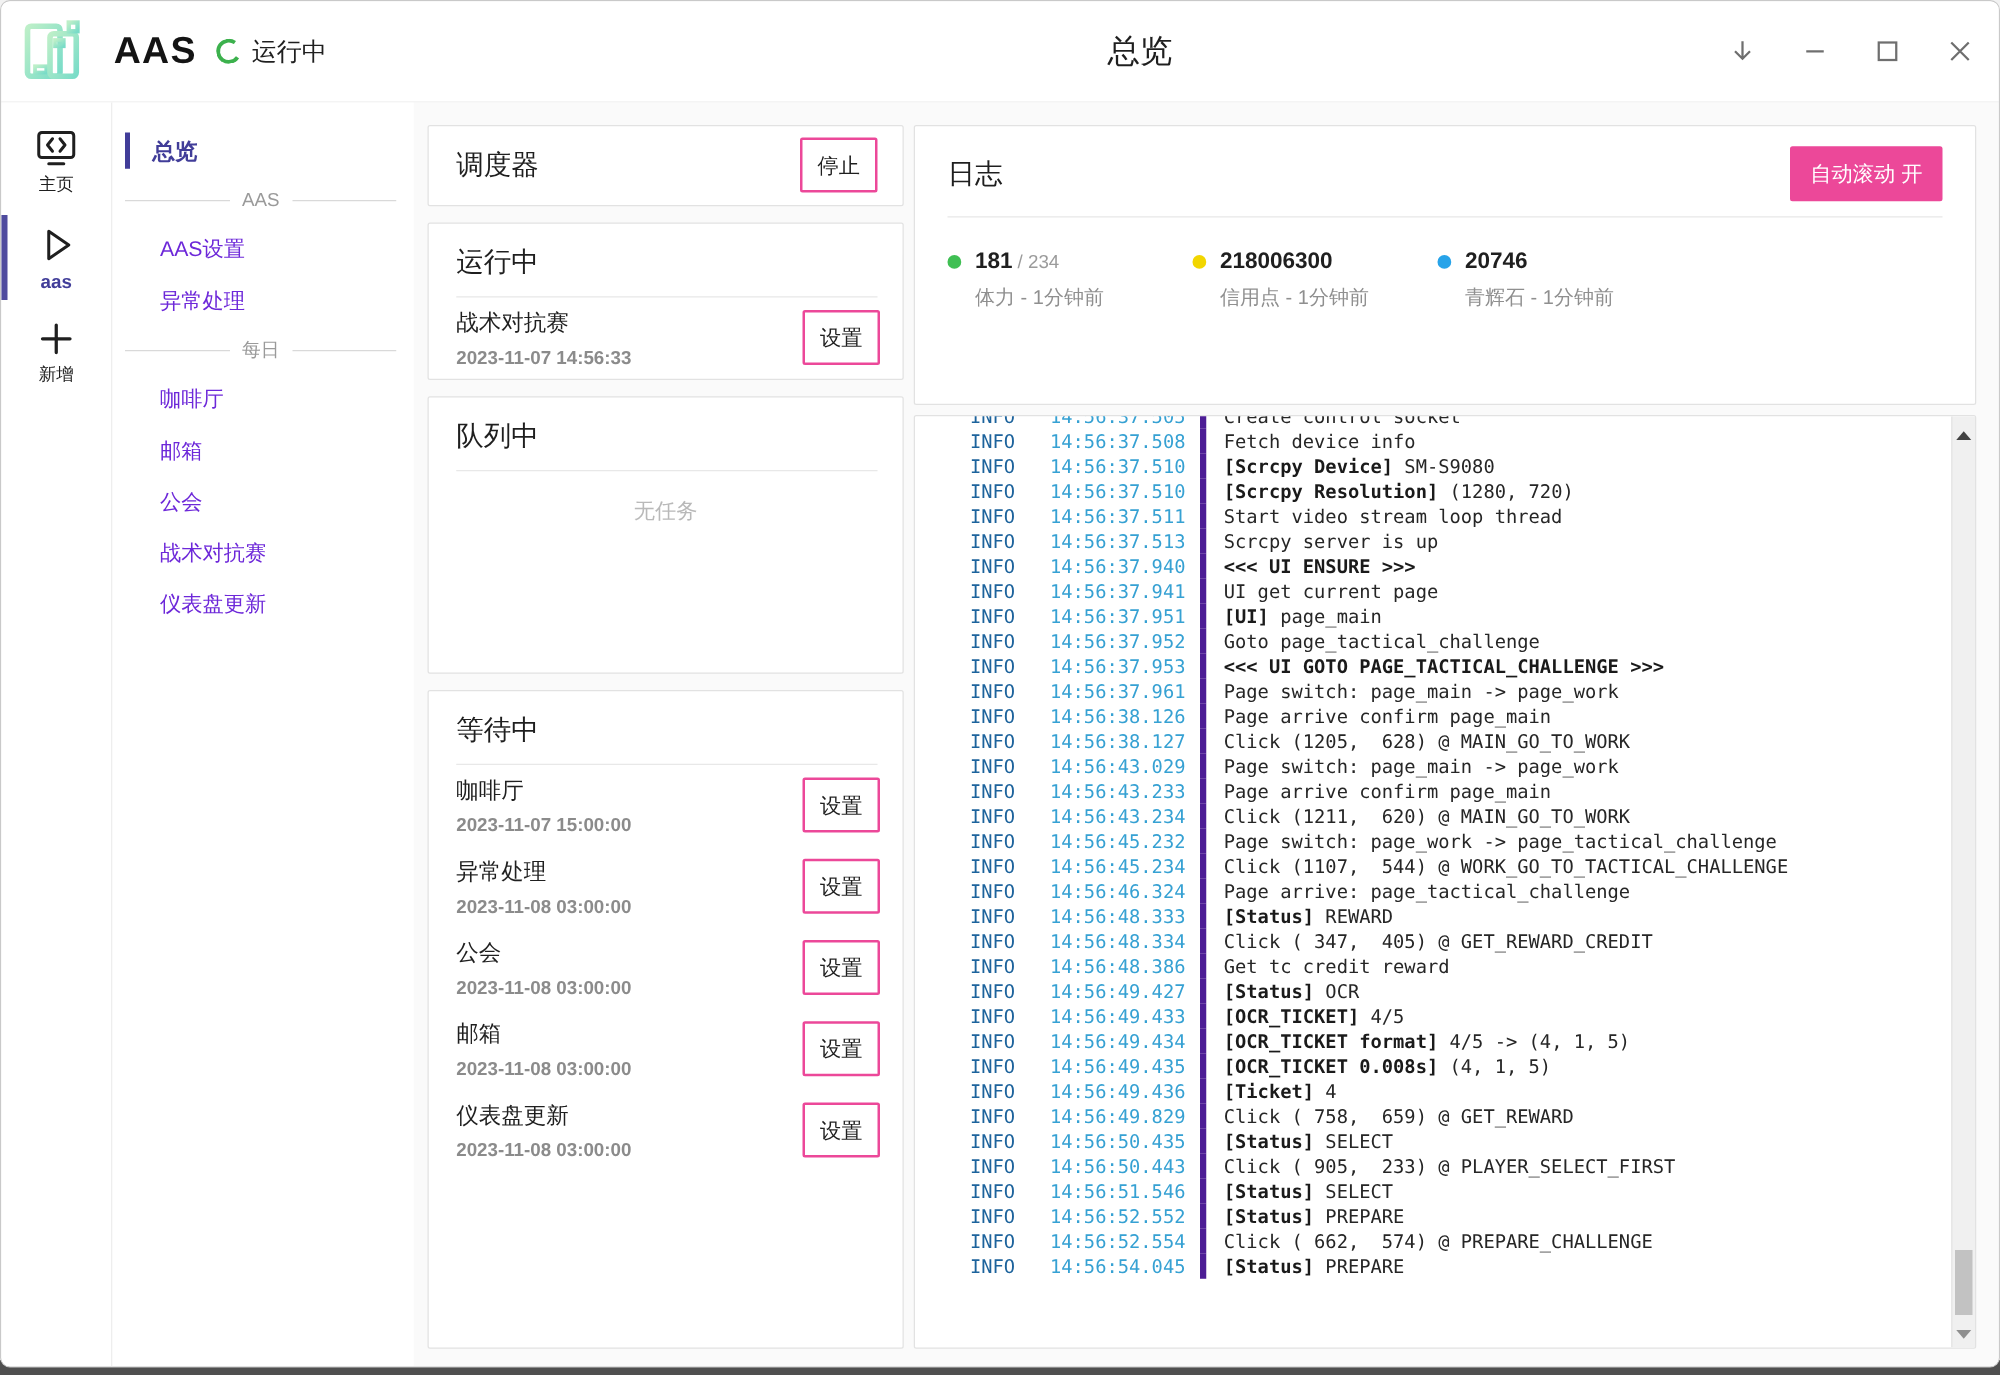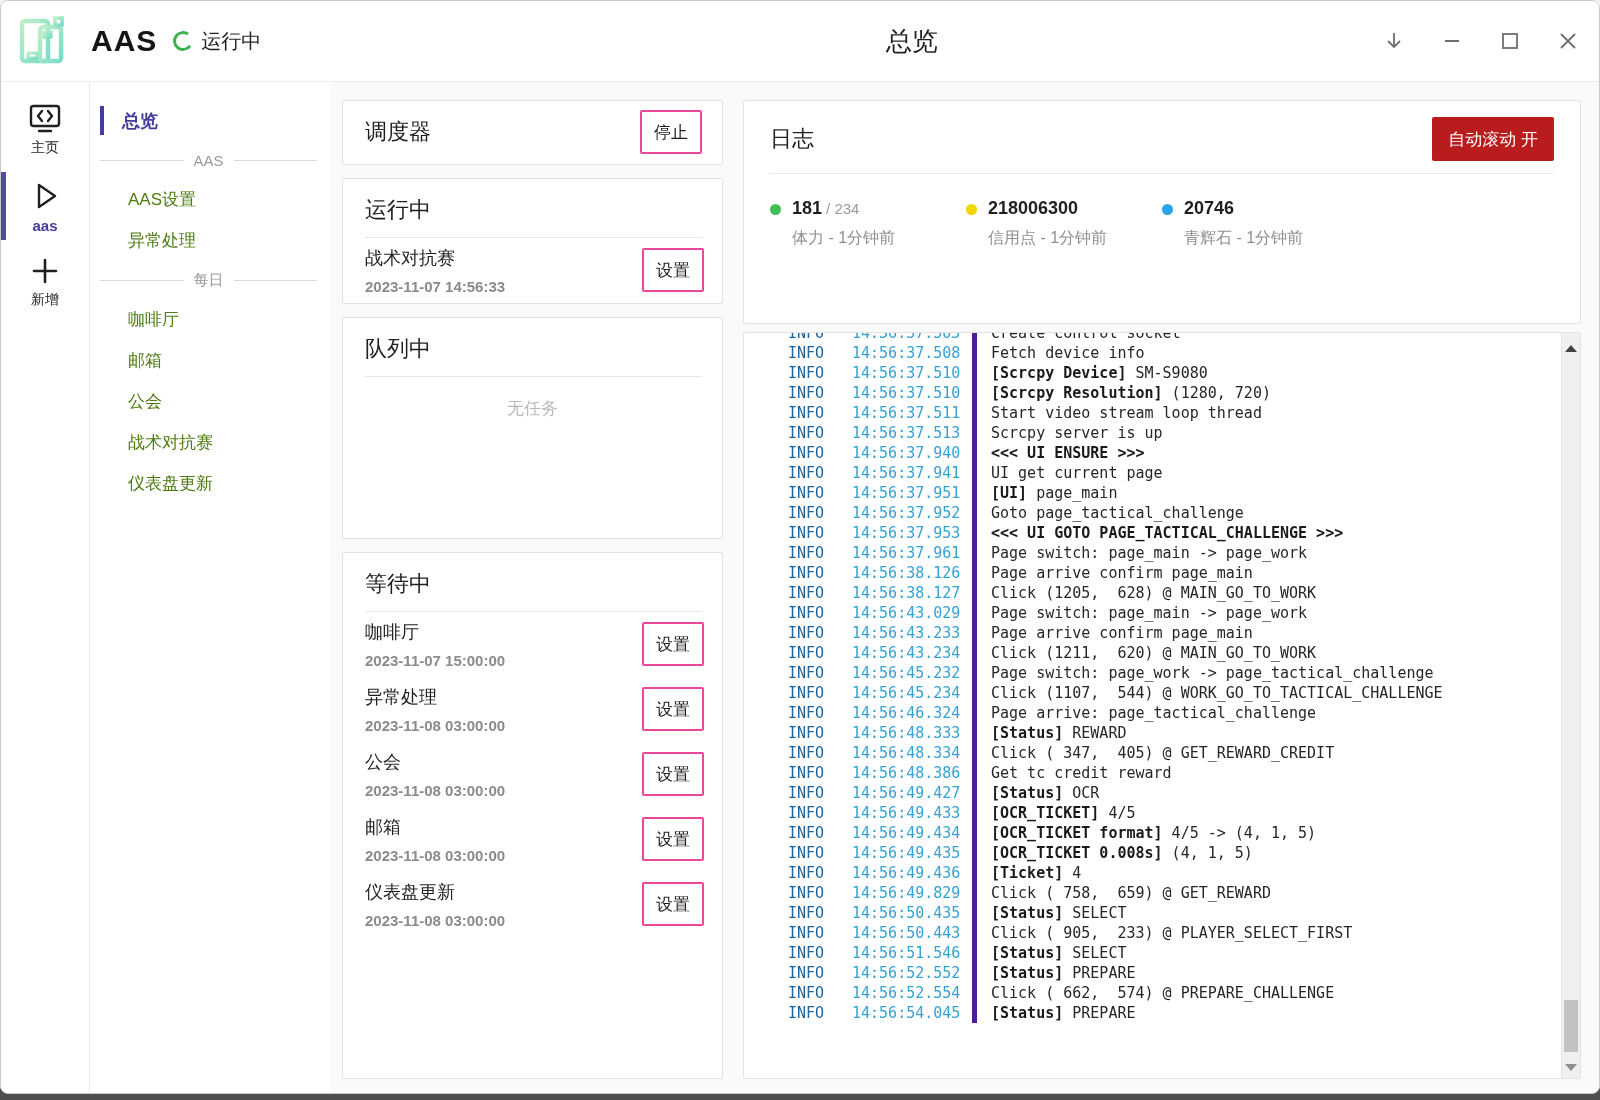--- a/index.html
+++ b/index.html
@@ -20,37 +20,37 @@
 
   
   .content { display:flex; height:1014px; border-top:1px solid #ececec; }
   .iconbar { width:89px; border-right:1px solid #e9e9e9; background:#fff; padding-top:10px; }
   .ib-item { position:relative; height:76px; display:flex; flex-direction:column; align-items:center; justify-content:center; cursor:pointer; }
   .ib-item .ib-label { font-size:14px; color:#1f1f1f; margin-top:4px; }
   .ib-item.active::before { content:""; position:absolute; left:0; top:4px; bottom:4px; width:5px; background:#4f4b9e; }
   .ib-item.active .ib-label { color:#413d99; font-weight:700; font-size:15px; }
 
   .sidebar { width:241px; background:#fff; padding-top:18px; }
-  .sb-item { height:41px; display:flex; align-items:center; padding-left:38px; font-size:17px; color:#4d7c0f; cursor:pointer; position:relative; }
+  .sb-item { height:41px; display:flex; align-items:center; padding-left:38px; font-size:17px; color:#6d28d9; cursor:pointer; position:relative; }
   .sb-item.active { color:#413d99; font-weight:700; font-size:18px; padding-left:32px; }
   .sb-item.active::before { content:""; position:absolute; left:10px; top:6px; bottom:6px; width:4px; background:#413d99; }
   .sb-divider { height:38px; display:flex; align-items:center; margin:0 14px 0 10px; gap:10px; }
   .sb-divider i { flex:1; height:1px; background:#d9d9d9; }
   .sb-divider span { font-size:15px; color:#9a9a9a; }
 
-  .main { flex:1; background:#fafafa; padding:18px 18px 16px 11px; display:flex; gap:20px; }
+  .main { flex:1; background:#fafafa; padding:18px 18px 16px 11px; display:flex; gap:8px; }
   .col-left { width:381px; display:flex; flex-direction:column; gap:13px; }
   .col-right { flex:1; display:flex; flex-direction:column; gap:8px; }
 
   .card { background:#fff; border:1px solid #e2e2e2; border-radius:2px; }
   .card-head { display:flex; align-items:center; justify-content:space-between; padding:16px 20px 12px 22px; }
   .card-title { font-size:22px; color:#1f1f1f; }
   .divider { height:1px; background:#e8e8e8; margin:0 20px 0 22px; }
   .btn { min-width:62px; height:44px; background:#fff; border:2px solid #ec4899; border-radius:2px; font-size:17px; color:#1f1f1f; font-family:inherit; cursor:pointer; padding:0 12px; }
-  .btn-primary { background:#b91c1c; border:none; color:#fff; height:44px; font-size:17px; padding:0 16px; border-radius:2px; font-family:inherit; cursor:pointer; }
+  .btn-primary { background:#ec4899; border:none; color:#fff; height:44px; font-size:17px; padding:0 16px; border-radius:2px; font-family:inherit; cursor:pointer; }
 
   .scheduler-card { height:72px; display:flex; align-items:center; justify-content:space-between; padding:0 20px 0 22px; }
   .running-card { height:140px; }
   .queued-card { height:246px; }
   .waiting-card { height:586px; }
   .empty-text { text-align:center; color:#b9b9b9; font-size:17px; margin-top:20px; }
 
   .task-row { display:flex; align-items:center; justify-content:space-between; padding:8px 18px 8px 22px; }
   .task-name { font-size:18px; color:#1f1f1f; }
   .task-time { font-size:15px; font-weight:700; color:#8b8b8b; margin-top:8px; }

